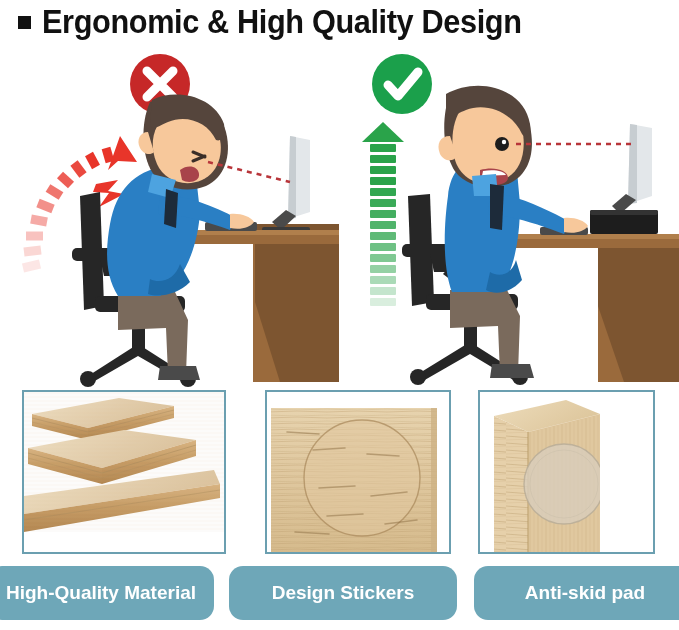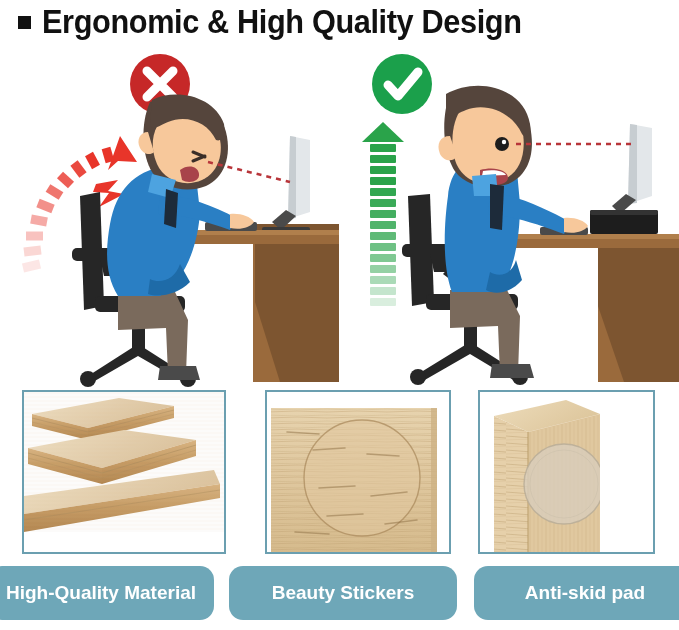--- a/index.html
+++ b/index.html
@@ -363,20 +363,20 @@
         <rect x="120" y="22" width="53" height="138" fill="#ffffff"></rect>
       </svg>
     </div>
   </div>
 
   <div class="pills">
     <div class="pill pill-1">
       <span>High-Quality Material</span>
     </div>
     <div class="pill pill-2">
-      <span>Beauty Stickers</span>
+      <span>Design Stickers</span>
     </div>
     <div class="pill pill-3">
       <span>Anti-skid pad</span>
     </div>
   </div>
 
 </div>
 
 </body></html>

